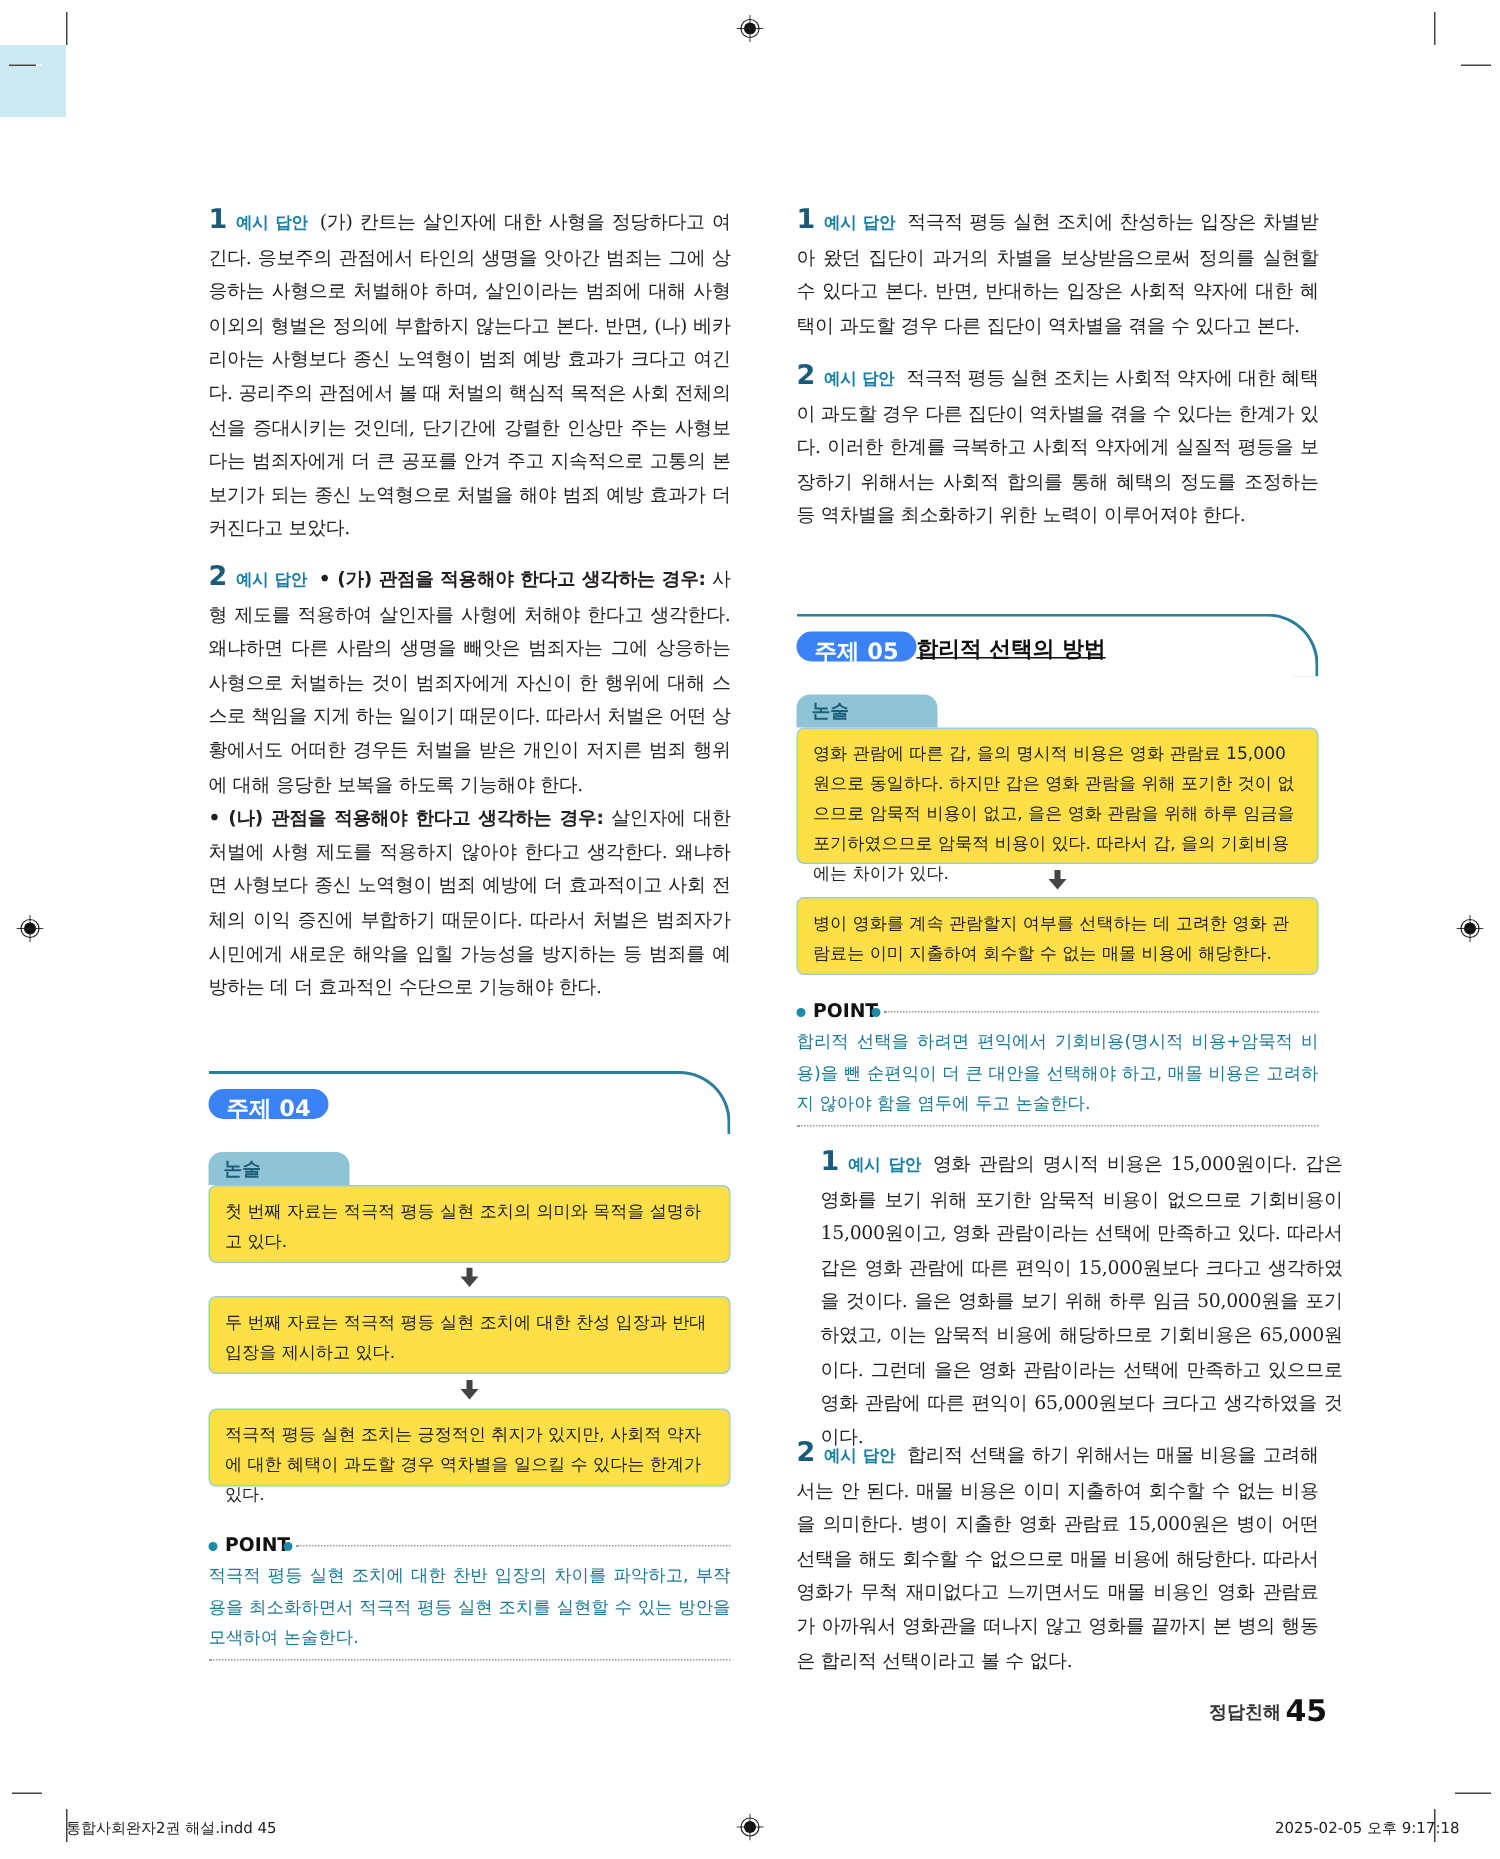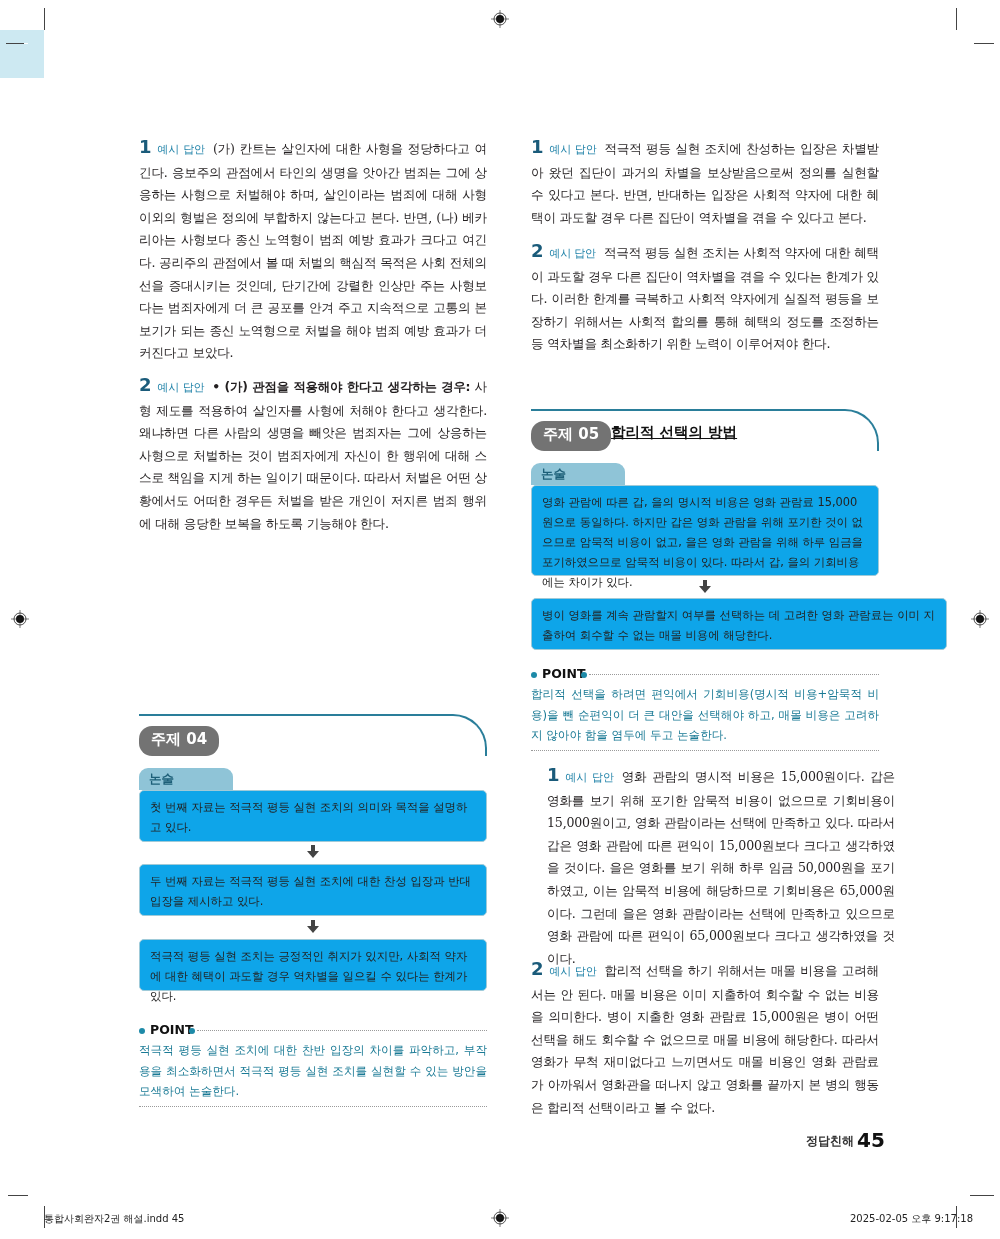--- a/index.html
+++ b/index.html
@@ -13,36 +13,36 @@
   .tab-marker { position: absolute; left: 0; top: 30px; width: 44px; height: 48px; background: #cde9f2; }
 
   
   .col { position: absolute; width: 348px; }
   .col-left { left: 139px; }
   .col-right { left: 531px; }
 
   .para { font-family: "DejaVu Serif", "Liberation Serif", serif; font-size: 12.6px; line-height: 22.6px;
           text-align: justify; margin: 0; letter-spacing: -0.2px; }
   .qnum { font-family: "DejaVu Sans", sans-serif; font-weight: bold; font-size: 18px; color: #1a5b7a; margin-right: 6px; }
-  .ex-label { font-family: "DejaVu Sans", sans-serif; font-size: 11px; color: #1a7fa6; font-weight: normal; margin-right: 8px; }
+  .ex-label { font-family: "DejaVu Sans", sans-serif; font-size: 11px; color: #1a7fa6; font-weight: bold; margin-right: 8px; }
   .bold-sans { font-family: "DejaVu Sans", sans-serif; font-weight: bold; font-size: 12.4px; }
 
   
   .topic { position: absolute; height: 46px; }
   .topic-line { position: absolute; left: 0; top: 0; right: 0; height: 40px;
                 border-top: 2px solid #2a7e9a; border-right: 2px solid #2a7e9a; border-top-right-radius: 34px; }
-  .topic-badge { position: absolute; left: 0; top: 12px; height: 30px; padding: 0 12px; line-height: 26px;
-                 background: #737373; color: #fff; border-radius: 13px; font-weight: bold; font-size: 15px; }
+  .topic-badge { position: absolute; left: 0; top: 12px; height: 20px; padding: 0 12px; line-height: 26px;
+                 background: #3b82f6; color: #fff; border-radius: 13px; font-weight: bold; font-size: 15px; }
   .topic-title { position: absolute; top: 14px; font-weight: bold; font-size: 14.5px; color: #111; }
 
   
   .sol-tab { position: absolute; height: 22px; line-height: 22px; padding: 0 10px; width: 74px;
              background: #8fc4d7; color: #1d5f78; font-weight: bold; font-size: 12.5px;
              border-top-left-radius: 9px; border-top-right-radius: 9px; }
-  .sol-box { position: absolute; border: 1.5px solid #9fcad8; border-radius: 5px; background: #0ea5e9;
+  .sol-box { position: absolute; border: 1.5px solid #9fcad8; border-radius: 5px; background: #fde047;
              font-size: 11.4px; line-height: 20px; padding: 6px 10px; box-sizing: border-box; color: #222; }
   .down-arrow { position: absolute; width: 14px; text-align: center; }
 
   
   .point-head { position: absolute; height: 14px; }
   .point-dot { position: absolute; top: 5px; width: 6px; height: 6px; border-radius: 50%; background: #1d8aa8; }
   .point-label { position: absolute; left: 11px; top: 0; font-weight: bold; font-size: 12.5px; color: #111; line-height: 14px; }
   .dotted { position: absolute; height: 0; border-top: 1.5px dotted #9a9a9a; }
   .point-text { position: absolute; color: #1a7a95; font-size: 11.6px; line-height: 20.5px; text-align: justify; }
 
@@ -93,20 +93,24 @@
   <p class="para">
     <span class="qnum">1</span><span class="ex-label">예시 답안</span><span>(가) 칸트는 살인자에 대한 사형을 정당하다고 여긴다. 응보주의 관점에서 타인의 생명을 앗아간 범죄는 그에 상응하는 사형으로 처벌해야 하며, 살인이라는 범죄에 대해 사형 이외의 형벌은 정의에 부합하지 않는다고 본다. 반면, (나) 베카리아는 사형보다 종신 노역형이 범죄 예방 효과가 크다고 여긴다. 공리주의 관점에서 볼 때 처벌의 핵심적 목적은 사회 전체의 선을 증대시키는 것인데, 단기간에 강렬한 인상만 주는 사형보다는 범죄자에게 더 큰 공포를 안겨 주고 지속적으로 고통의 본보기가 되는 종신 노역형으로 처벌을 해야 범죄 예방 효과가 더 커진다고 보았다.</span>
   </p>
 </div>
 
 <div class="col col-left" style="top:374px;">
   <p class="para">
     <span class="qnum">2</span><span class="ex-label">예시 답안</span><span class="bold-sans">• (가) 관점을 적용해야 한다고 생각하는 경우:</span>
     <span>사형 제도를 적용하여 살인자를 사형에 처해야 한다고 생각한다. 왜냐하면 다른 사람의 생명을 빼앗은 범죄자는 그에 상응하는 사형으로 처벌하는 것이 범죄자에게 자신이 한 행위에 대해 스스로 책임을 지게 하는 일이기 때문이다. 따라서 처벌은 어떤 상황에서도 어떠한 경우든 처벌을 받은 개인이 저지른 범죄 행위에 대해 응당한 보복을 하도록 기능해야 한다.</span>
   </p>
+  <p class="para">
+    <span class="bold-sans">• (나) 관점을 적용해야 한다고 생각하는 경우:</span>
+    <span>살인자에 대한 처벌에 사형 제도를 적용하지 않아야 한다고 생각한다. 왜냐하면 사형보다 종신 노역형이 범죄 예방에 더 효과적이고 사회 전체의 이익 증진에 부합하기 때문이다. 따라서 처벌은 범죄자가 시민에게 새로운 해악을 입힐 가능성을 방지하는 등 범죄를 예방하는 데 더 효과적인 수단으로 기능해야 한다.</span>
+  </p>
 </div>
 
 <div class="topic" style="left:139px; top:714px; width:348px;">
   <div class="topic-line"></div>
   <div class="topic-badge">주제 04</div>
 </div>
 
 <div class="sol-tab" style="left:139px; top:768px;">논술 Solution</div>
 <div class="sol-box" style="left:139px; top:790px; width:348px; height:52px;">첫 번째 자료는 적극적 평등 실현 조치의 의미와 목적을 설명하고 있다.</div>
 <svg class="down-arrow" style="left:306px; top:845px; height:14px;" viewBox="0 0 14 14">
@@ -146,21 +150,21 @@
   <div class="topic-badge">주제 05</div>
   <div class="topic-title" style="left:80px;text-decoration:underline;">합리적 선택의 방법</div>
 </div>
 
 <div class="sol-tab" style="left:531px; top:463px;">논술 Solution</div>
 <div class="sol-box" style="left:531px; top:485px; width:348px; height:91px;">영화 관람에 따른 갑, 을의 명시적 비용은 영화 관람료 15,000원으로 동일하다. 하지만 갑은 영화 관람을 위해 포기한 것이 없으므로 암묵적 비용이 없고, 을은 영화 관람을 위해 하루 임금을 포기하였으므로 암묵적 비용이 있다. 따라서 갑, 을의 기회비용에는 차이가 있다.</div>
 <svg class="down-arrow" style="left:698px; top:580px; height:14px;" viewBox="0 0 14 14">
     <rect x="5" y="0" width="4" height="7" fill="#444"></rect>
     <polygon points="1,6 13,6 7,13" fill="#444"></polygon>
   </svg>
-<div class="sol-box" style="left:531px; top:598px; width:416px; height:52px;">병이 영화를 계속 관람할지 여부를 선택하는 데 고려한 영화 관람료는 이미 지출하여 회수할 수 없는 매몰 비용에 해당한다.</div>
+<div class="sol-box" style="left:531px; top:598px; width:348px; height:52px;">병이 영화를 계속 관람할지 여부를 선택하는 데 고려한 영화 관람료는 이미 지출하여 회수할 수 없는 매몰 비용에 해당한다.</div>
 
 <div class="point-head" style="left:531px; top:667px; width:348px;">
   <div class="point-dot" style="left:0;"></div>
   <div class="point-label">POINT</div>
   <div class="point-dot" style="left:50px;"></div>
   <div class="dotted" style="left:58px; right:0; top:7px;"></div>
 </div>
 <div class="point-text" style="left:531px; top:684px; width:348px;">합리적 선택을 하려면 편익에서 기회비용(명시적 비용+암묵적 비용)을 뺀 순편익이 더 큰 대안을 선택해야 하고, 매몰 비용은 고려하지 않아야 함을 염두에 두고 논술한다.</div>
 <div class="dotted" style="left:531px; top:750px; width:348px;"></div>
 

